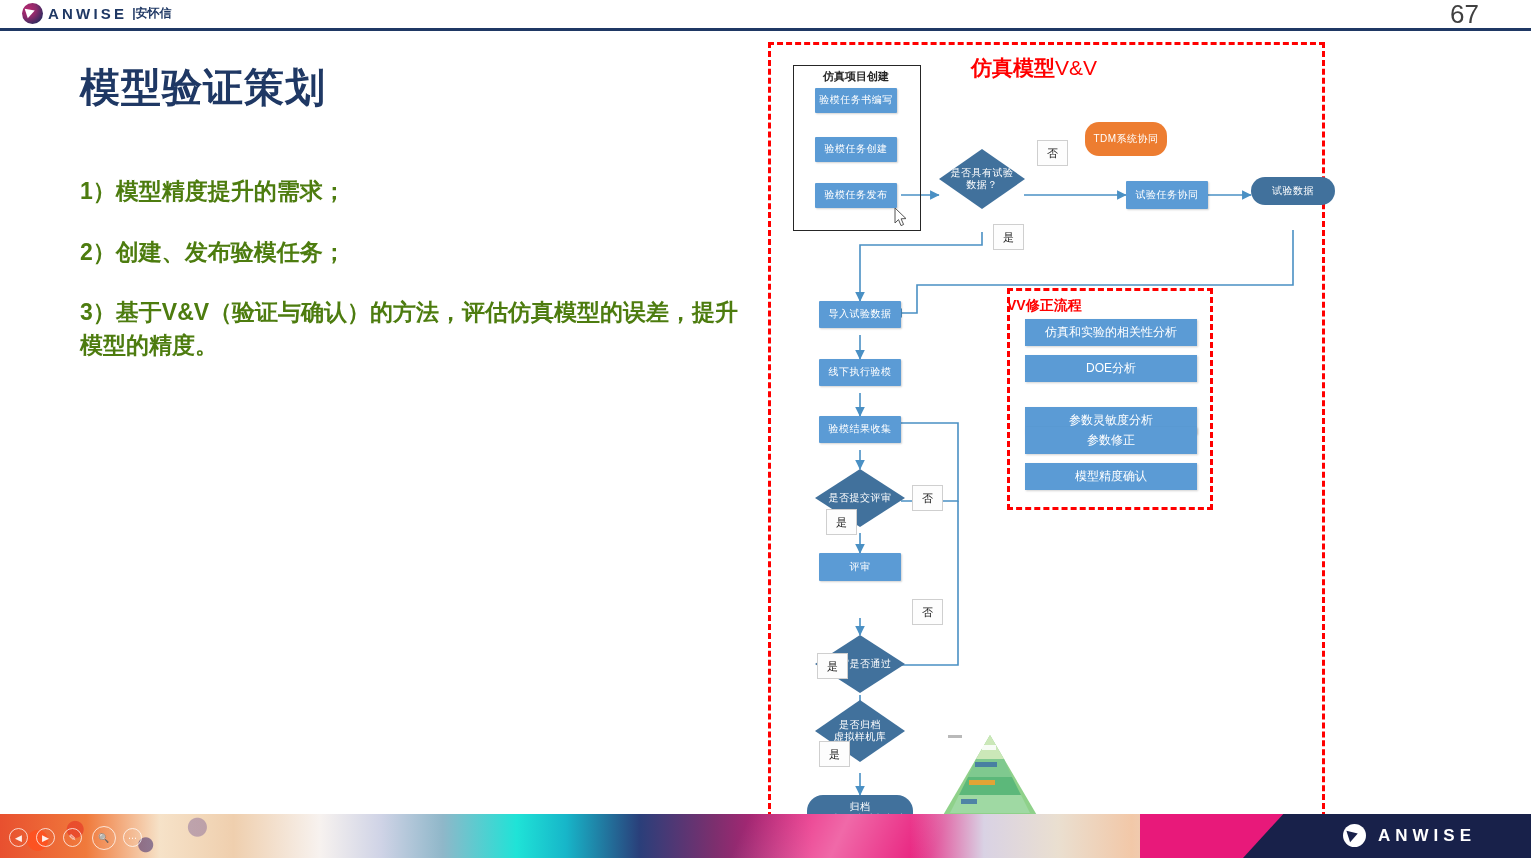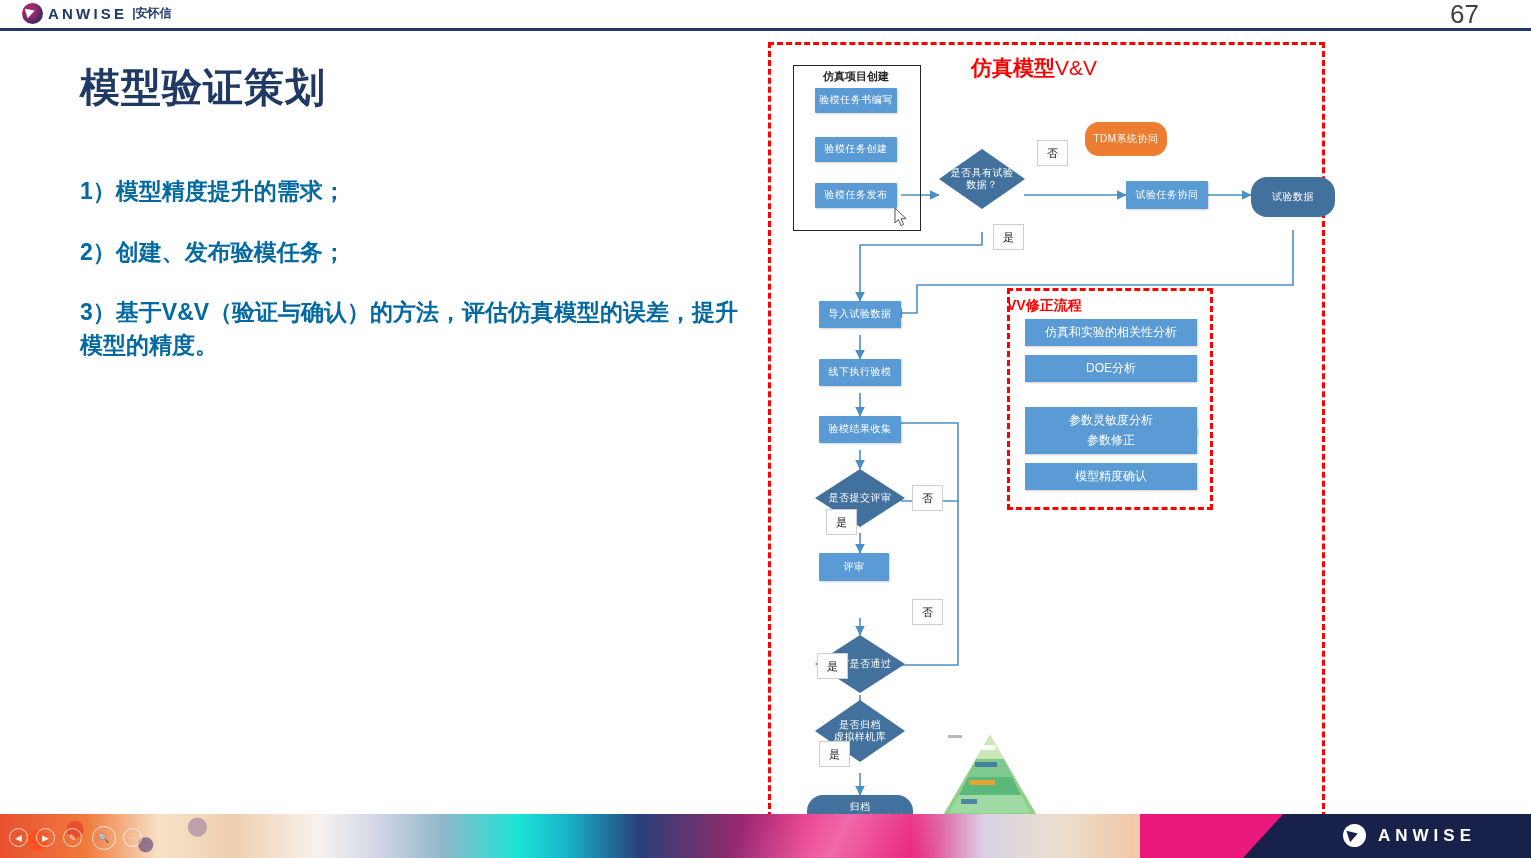--- a/index.html
+++ b/index.html
@@ -20,21 +20,21 @@
   #logo-mark:after{content:"";position:absolute;left:4px;top:4px;width:0;height:0;
     border-left:9px solid #ffffff;border-top:5px solid transparent;border-bottom:5px solid transparent;
     transform:rotate(-18deg);}
   #logo-text{font-size:15px;font-weight:bold;letter-spacing:3.2px;color:#1f3864;white-space:nowrap;}
   #logo-cn{font-size:12px;font-weight:bold;color:#1f3864;letter-spacing:0px;}
   #page-num{position:absolute;right:52px;top:-1px;font-size:26px;color:#404040;}
 
   
   #slide-title{position:absolute;left:80px;top:60px;font-size:40px;font-weight:bold;
     color:#1f3864;letter-spacing:1px;}
-  .bullet{position:absolute;left:80px;font-size:23px;font-weight:bold;color:#0369a1;
+  .bullet{position:absolute;left:80px;font-size:23px;font-weight:bold;color:#4d7c0f;
     line-height:1.45;width:680px;}
   #bullet-1{top:175px;}
   #bullet-2{top:236px;}
   #bullet-3{top:296px;}
 
   
   #diagram{position:absolute;left:768px;top:42px;width:557px;height:776px;
     border:3px dashed #ff0000;box-sizing:border-box;}
   #diagram-title{position:absolute;left:200px;top:9px;font-size:21px;font-weight:bold;
     color:#ff0000;white-space:nowrap;}
@@ -185,31 +185,31 @@
   <div class="node diamond" style="left:168px;top:104px;width:86px;height:60px;white-space:pre-line;">是否具有试验
 数据？</div>
 
   <div class="node orange" style="left:314px;top:77px;width:82px;height:34px;">TDM系统协同</div>
 
   <div class="label" style="left:266px;top:95px;width:31px;height:26px;">否</div>
 
   <div class="label" style="left:222px;top:179px;width:31px;height:26px;">是</div>
 
   <div class="node box" style="left:355px;top:136px;width:82px;height:28px;">试验任务协同</div>
-  <div class="node round" style="left:480px;top:132px;width:84px;height:40px;">试验数据</div>
+  <div class="node round" style="left:480px;top:132px;width:84px;height:28px;">试验数据</div>
 
   <div class="node box" style="left:48px;top:256px;width:82px;height:27px;">导入试验数据</div>
   <div class="node box" style="left:48px;top:314px;width:82px;height:27px;">线下执行验模</div>
   <div class="node box" style="left:48px;top:371px;width:82px;height:27px;">验模结果收集</div>
 
   <div class="node diamond" style="left:44px;top:424px;width:90px;height:58px;">是否提交评审</div>
   <div class="label" style="left:141px;top:440px;width:31px;height:26px;">否</div>
   <div class="label" style="left:55px;top:464px;width:31px;height:26px;">是</div>
 
-  <div class="node box" style="left:48px;top:508px;width:70px;height:28px;">评审</div>
+  <div class="node box" style="left:48px;top:508px;width:82px;height:28px;">评审</div>
 
   <div class="node diamond" style="left:44px;top:590px;width:90px;height:58px;">评审是否通过</div>
   <div class="label" style="left:141px;top:554px;width:31px;height:26px;">否</div>
   <div class="label" style="left:46px;top:608px;width:31px;height:26px;">是</div>
 
   <div class="node diamond" style="left:44px;top:655px;width:90px;height:62px;white-space:pre-line;">是否归档
 虚拟样机库</div>
   <div class="label" style="left:48px;top:696px;width:31px;height:26px;">是</div>
 
   <div class="node round" style="left:36px;top:750px;width:106px;height:36px;white-space:pre-line;">归档

